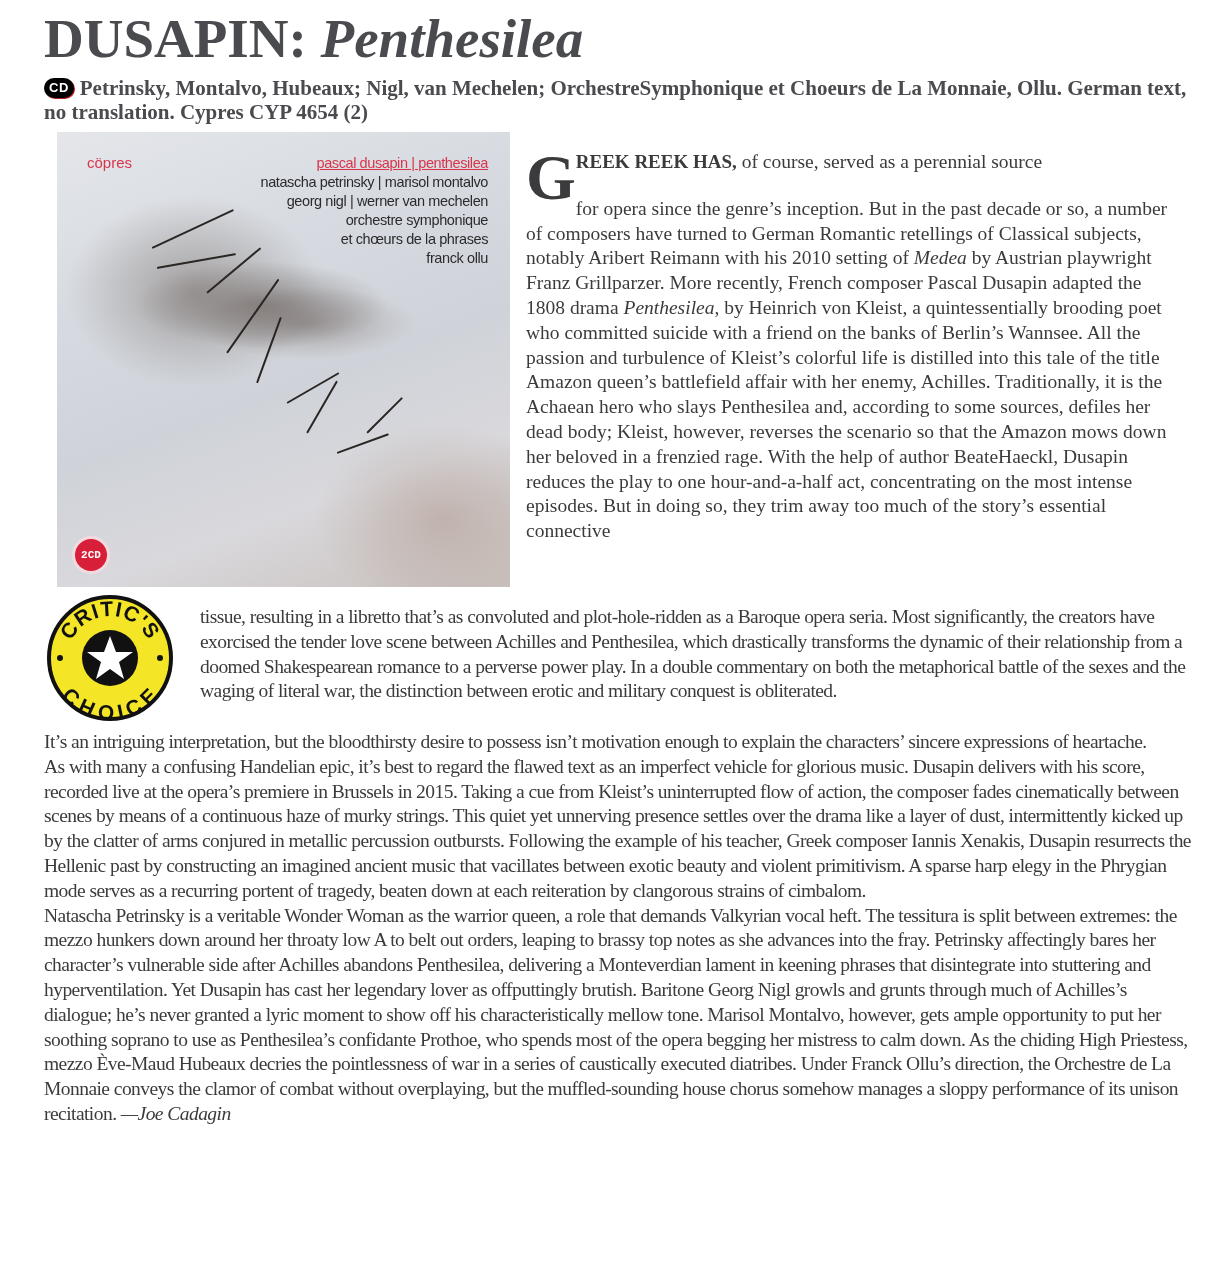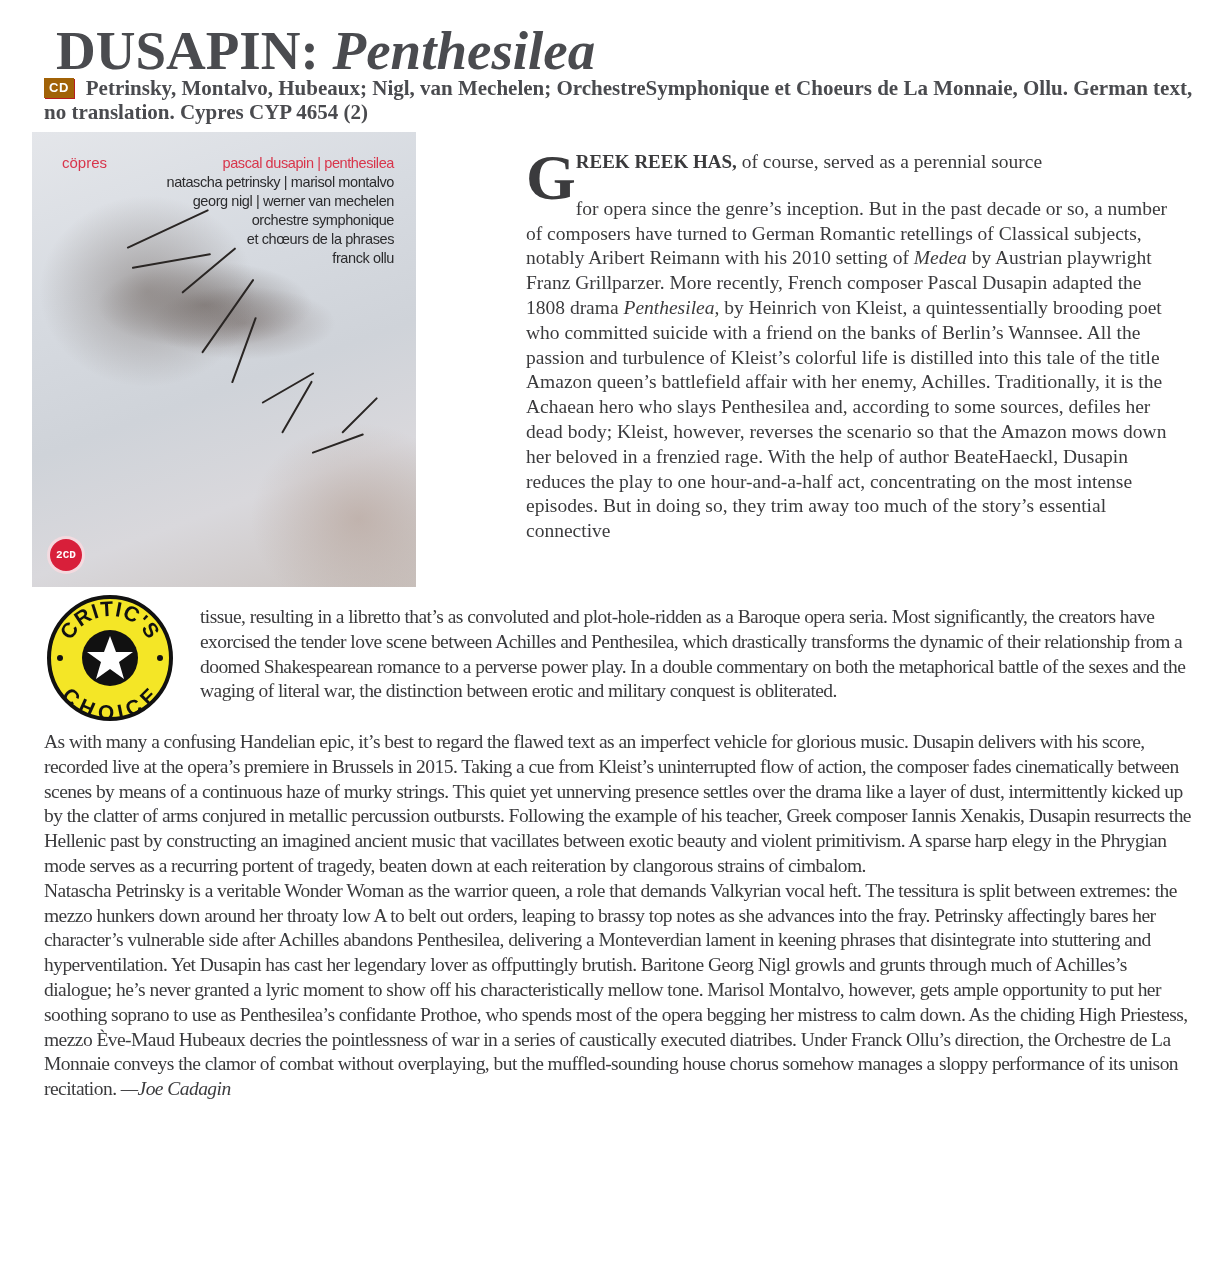--- a/index.html
+++ b/index.html
@@ -5,57 +5,57 @@
     html, body { margin: 0; padding: 0; background: #ffffff; }
     body {
       width: 1225px; height: 1283px; position: relative; overflow: hidden;
       font-family: "DejaVu Serif", "Liberation Serif", serif;
       color: #3a3a3c;
     }
     .title {
       position: absolute; left: 44px; top: 8px;
       font-family: "Liberation Serif", serif;
       font-size: 55px; font-weight: bold; line-height: 62px;
-      color: #4a4b4f; white-space: nowrap; margin: 12px;
+      color: #4a4b4f; white-space: nowrap; margin: 0;
     }
     .title .work { font-style: italic; }
     .credits {
       position: absolute; left: 44px; top: 76px; width: 1150px;
       font-family: "Liberation Serif", serif;
       font-size: 21px; font-weight: bold; line-height: 24px; color: #4a4b4f;
       margin: 0;
     }
     .cd-badge {
-      display: inline-block; background: #a16207; color: #fff;
+      display: inline-block; background: #000000; color: #fff;
       font-family: "Liberation Sans", sans-serif; font-size: 13px; font-weight: bold;
-      border-radius: 0; padding: 1px 5px; line-height: 18px;
-      vertical-align: 3px; margin-right: 12px; letter-spacing: 0.5px;
+      border-radius: 10px; padding: 1px 5px; line-height: 18px;
+      vertical-align: 3px; margin-right: 6px; letter-spacing: 0.5px;
       box-shadow: 1px 1px 0 #b71b20;
     }
     .cover {
-      position: absolute; left: 32px; top: 132px; width: 384px; height: 455px;
+      position: absolute; left: 57px; top: 132px; width: 453px; height: 455px;
       overflow: hidden;
       background:
         radial-gradient(ellipse 40% 30% at 30% 35%, rgba(120,110,105,0.55), rgba(255,255,255,0) 70%),
         radial-gradient(ellipse 35% 12% at 45% 38%, rgba(90,80,75,0.55), rgba(255,255,255,0) 80%),
         radial-gradient(ellipse 30% 10% at 55% 42%, rgba(110,95,90,0.45), rgba(255,255,255,0) 80%),
         radial-gradient(ellipse 40% 30% at 85% 85%, rgba(180,160,150,0.6), rgba(255,255,255,0) 70%),
         linear-gradient(160deg, #e4e6ea 0%, #d7dbe1 30%, #cfd3d9 55%, #d9d8dc 75%, #c9c1bd 100%);
     }
     .cover .lash { position: absolute; background: #2a2624; height: 2px; border-radius: 2px; transform-origin: left center; }
     .cover-label {
       position: absolute; left: 30px; top: 22px;
       font-family: "Liberation Sans", sans-serif; font-size: 15px; color: #d8354b;
     }
     .cover-text {
       position: absolute; right: 22px; top: 22px; text-align: right;
       font-family: "Liberation Sans", sans-serif; font-size: 14.5px; line-height: 19px;
       color: #2b2b2d; letter-spacing: -0.4px;
     }
-    .cover-text .accent { color: #d8354b; }
+    .cover-text .accent { color: #d8354b; text-decoration: underline; }
     .cover-badge {
       position: absolute; left: 18px; top: 407px; width: 32px; height: 32px;
       border-radius: 50%; background: #d81f3a; color: #fff;
       font-family: Liberation Mono, monospace; font-size: 11px; font-weight: bold;
       display: flex; align-items: center; justify-content: center;
       box-shadow: 0 0 0 3px rgba(255,220,225,0.7);
     }
     .critics {
       position: absolute; left: 46px; top: 594px; width: 128px; height: 128px;
     }
@@ -140,15 +140,16 @@
 
 <div class="col1 body-text">
   <span class="dropcap">G</span>
   <span class="lead">REEK REEK HAS,</span><span> of course, served as a perennial source</span>
   <span class="first-line"><span>for opera since the genre’s inception. But in the past decade or so, a number of composers have turned to German Romantic retellings of Classical subjects, notably Aribert Reimann with his 2010 setting of </span><em>Medea</em><span> by Austrian playwright Franz Grillparzer. More recently, French composer Pascal Dusapin adapted the 1808 drama </span><em>Penthesilea</em><span>, by Heinrich von Kleist, a quintessentially brooding poet who committed suicide with a friend on the banks of Berlin’s Wannsee. All the passion and turbulence of Kleist’s colorful life is distilled into this tale of the title Amazon queen’s battlefield affair with her enemy, Achilles. Traditionally, it is the Achaean hero who slays Penthesilea and, according to some sources, defiles her dead body; Kleist, however, reverses the scenario so that the Amazon mows down her beloved in a frenzied rage. With the help of author BeateHaeckl, Dusapin reduces the play to one hour-and-a-half act, concentrating on the most intense episodes. But in doing so, they trim away too much of the story’s essential connective</span></span>
 </div>
 
 <p class="col2 body-text">tissue, resulting in a libretto that’s as convoluted and plot-hole-ridden as a Baroque opera seria. Most significantly, the creators have exorcised the tender love scene between Achilles and Penthesilea, which drastically transforms the dynamic of their relationship from a doomed Shakespearean romance to a perverse power play. In a double commentary on both the metaphorical battle of the sexes and the waging of literal war, the distinction between erotic and military conquest is obliterated.</p>
 
 <div class="col3 body-text">
+  <p>It’s an intriguing interpretation, but the bloodthirsty desire to possess isn’t motivation enough to explain the characters’ sincere expressions of heartache.</p>
   <p>As with many a confusing Handelian epic, it’s best to regard the flawed text as an imperfect vehicle for glorious music. Dusapin delivers with his score, recorded live at the opera’s premiere in Brussels in 2015. Taking a cue from Kleist’s uninterrupted flow of action, the composer fades cinematically between scenes by means of a continuous haze of murky strings. This quiet yet unnerving presence settles over the drama like a layer of dust, intermittently kicked up by the clatter of arms conjured in metallic percussion outbursts. Following the example of his teacher, Greek composer Iannis Xenakis, Dusapin resurrects the Hellenic past by constructing an imagined ancient music that vacillates between exotic beauty and violent primitivism. A sparse harp elegy in the Phrygian mode serves as a recurring portent of tragedy, beaten down at each reiteration by clangorous strains of cimbalom.</p>
   <p><span>Natascha Petrinsky is a veritable Wonder Woman as the warrior queen, a role that demands Valkyrian vocal heft. The tessitura is split between extremes: the mezzo hunkers down around her throaty low A to belt out orders, leaping to brassy top notes as she advances into the fray. Petrinsky affectingly bares her character’s vulnerable side after Achilles abandons Penthesilea, delivering a Monteverdian lament in keening phrases that disintegrate into stuttering and hyperventilation. Yet Dusapin has cast her legendary lover as offputtingly brutish. Baritone Georg Nigl growls and grunts through much of Achilles’s dialogue; he’s never granted a lyric moment to show off his characteristically mellow tone. Marisol Montalvo, however, gets ample opportunity to put her soothing soprano to use as Penthesilea’s confidante Prothoe, who spends most of the opera begging her mistress to calm down. As the chiding High Priestess, mezzo Ève-Maud Hubeaux decries the pointlessness of war in a series of caustically executed diatribes. Under Franck Ollu’s direction, the Orchestre de La Monnaie conveys the clamor of combat without overplaying, but the muffled-sounding house chorus somehow manages a sloppy performance of its unison recitation. </span><span class="byline">—Joe Cadagin</span></p>
 </div>
 
 </body></html>

